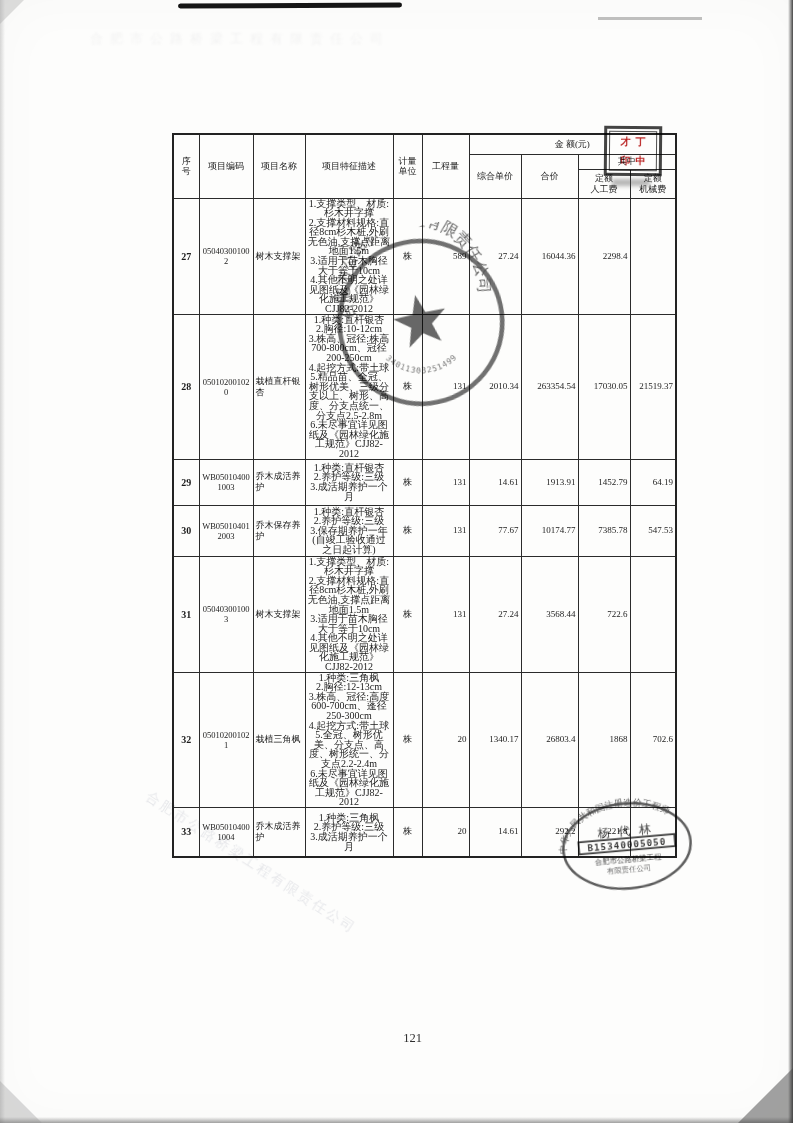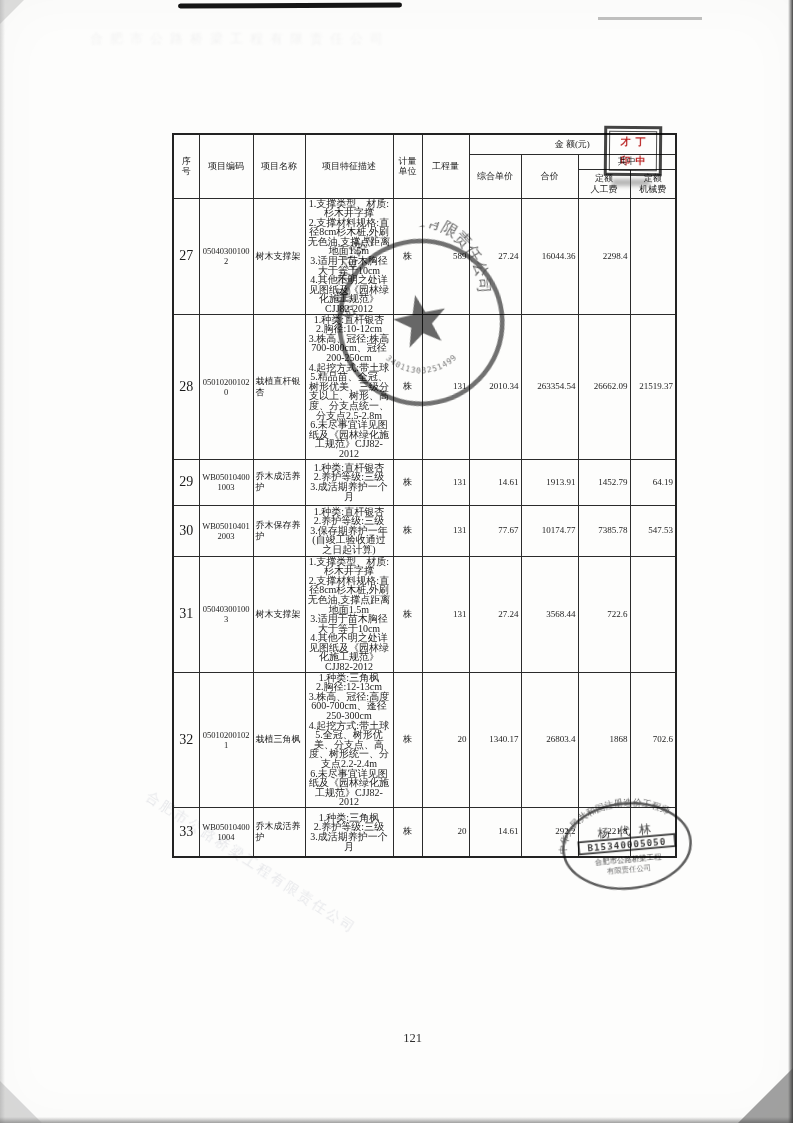--- a/index.html
+++ b/index.html
@@ -23,21 +23,21 @@
   .ghost-diag{position:absolute;left:152px;top:788px;white-space:nowrap;transform:rotate(33deg);transform-origin:left top;
     font-size:14px;letter-spacing:2.5px;color:rgba(95,100,125,.14);filter:blur(.5px);}
   
   .boq-wrap{position:absolute;left:172px;top:133px;}
   table.boq{border-collapse:collapse;table-layout:fixed;width:503px;border:2px solid #222;}
   .boq th,.boq td{border:1px solid #2b2b2b;padding:0 2px;overflow:hidden;vertical-align:middle;}
   .boq th{font-weight:normal;font-size:9px;line-height:10.5px;text-align:center;white-space:pre-line;padding:0 1px;}
   .hr1{height:20px;} .hr2{height:15px;} .hr3{height:29px;}
   .r0 td{height:110px;} .r1 td{height:138px;} .r2 td{height:45px;} .r3 td{height:50px;}
   .r4 td{height:105px;} .r5 td{height:127px;} .r6 td{height:48px;}
-  .c-seq{font-size:14px;text-align:center;}
+  .c-seq{font-size:10px;text-align:center;font-weight:bold;}
   .c-code{font-size:8.5px;text-align:center;word-break:break-all;line-height:10px;margin-top:40px;}
   .c-name{font-size:9px;text-align:left;line-height:11px;}
   .c-feat{font-size:10px;line-height:9.6px;white-space:pre-line;text-align:center;padding:1px 2px;}
   .c-unit{font-size:9px;text-align:center;}
   .c-num{font-size:9px;text-align:right;padding-right:3px;word-break:break-all;line-height:11px;}
   
   .stamp{mix-blend-mode:multiply;}
   .stamp-square{position:absolute;left:604px;top:126px;border:3px solid rgba(35,35,35,.85);padding:2px;transform:rotate(.6deg);z-index:6;background:rgba(255,255,255,0);}
   .stamp-square .inner{border:1px solid rgba(35,35,35,.8);width:46px;height:38px;display:flex;flex-direction:column;justify-content:space-around;align-items:center;}
   .stamp-square .sline{font-size:10px;font-weight:bold;letter-spacing:5px;line-height:17px;color:#b91c1c;text-indent:5px;filter:blur(.2px);}
@@ -124,21 +124,21 @@
         <td class="c-feat">1.种类:直杆银杏
 2.胸径:10-12cm
 3.株高、冠径:株高700-800cm、冠径200-250cm
 4.起挖方式:带土球
 5.精品苗、全冠、树形优美、三级分支以上、树形、高度、分支点统一、分支点2.5-2.8m
 6.未尽事宜详见图纸及《园林绿化施工规范》CJJ82-2012</td>
         <td class="c-unit">株</td>
         <td class="c-num">131</td>
         <td class="c-num">2010.34</td>
         <td class="c-num">263354.54</td>
-        <td class="c-num">26662.09</td>
+        <td class="c-num">17030.05</td>
         <td class="c-num">21519.37</td>
       </tr>
       <tr class="r2">
         <td class="c-seq">29</td>
         <td class="c-code">WB050104001003</td>
         <td class="c-name">乔木成活养护</td>
         <td class="c-feat">1.种类:直杆银杏
 2.养护等级:三级
 3.成活期养护一个月</td>
         <td class="c-unit">株</td>

